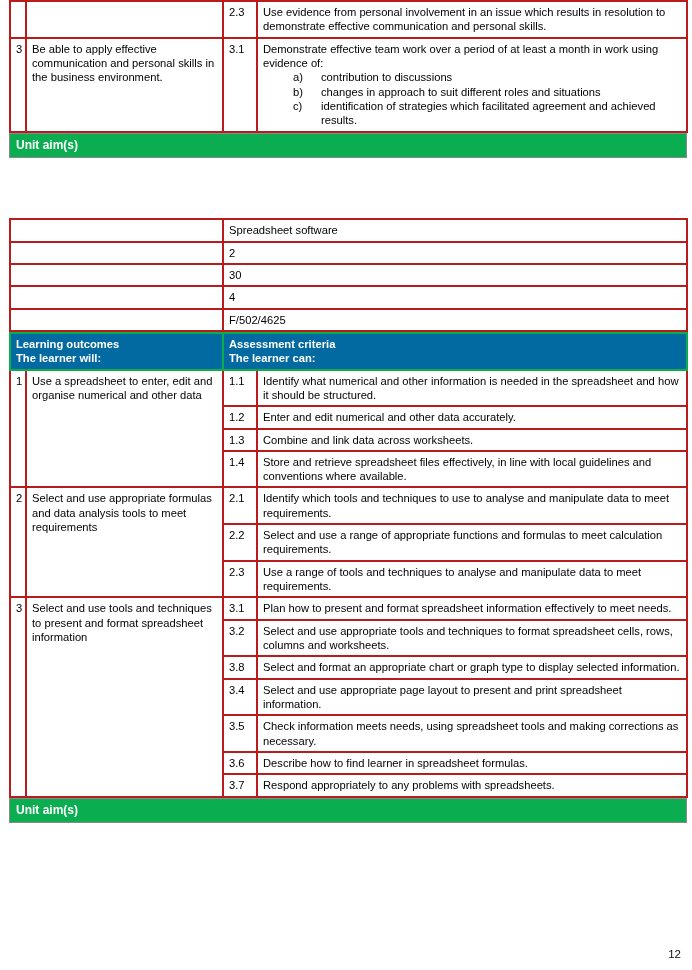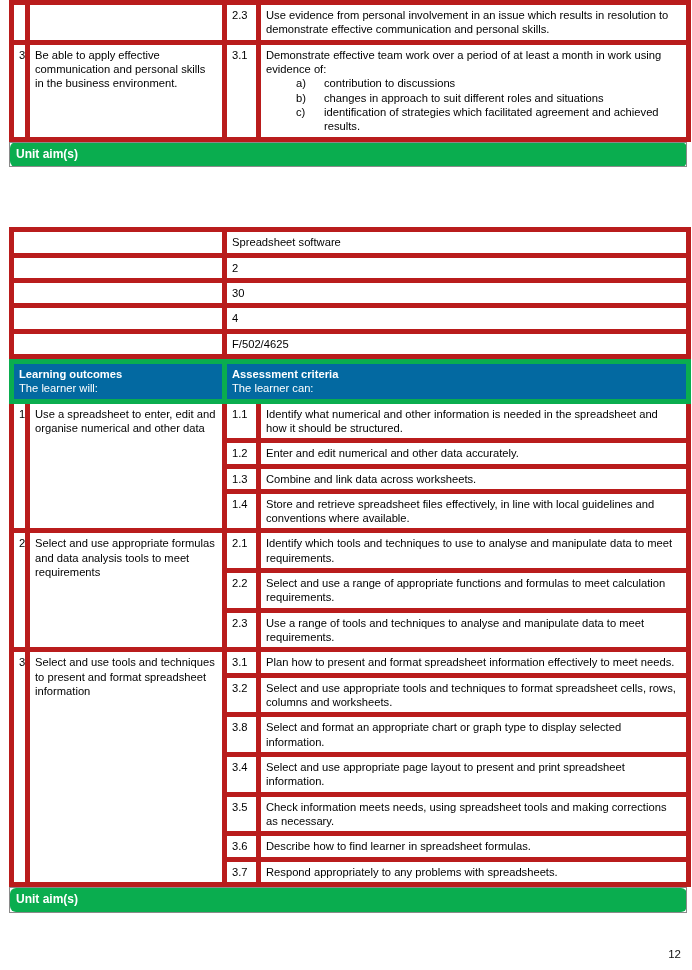--- a/index.html
+++ b/index.html
@@ -25,21 +25,21 @@
   table.doc-table {
     border-collapse: collapse;
     table-layout: fixed;
     width: 677px;
     margin: 0 0 0 9px;
     font-size: 11.2px;
     line-height: 1.28;
   }
   table.doc-table td,
   table.doc-table th {
-    border: 5px solid #b91c1c;
+    border: 2px solid #b91c1c;
     padding: 3px 5px 3px 5px;
     vertical-align: top;
     text-align: left;
     font-weight: normal;
     background: #ffffff;
     box-sizing: border-box;
   }
 
   
   col.c-num   { width: 16px; }
@@ -79,21 +79,21 @@
     background: #0aad4f;
     color: #ffffff;
     font-weight: bold;
     border-color: #8a8a8a;
   }
   .head-main {
     font-weight: bold;
     display: block;
   }
   .head-sub {
-    font-weight: normal;
+    font-weight: bold;
     display: block;
   }
 
   
   table.aim-table {
     border-collapse: collapse;
     table-layout: fixed;
     width: 677px;
     margin: 0 0 0 9px;
     font-size: 11.2px;
@@ -105,21 +105,20 @@
     vertical-align: top;
     box-sizing: border-box;
   }
   td.aim-head {
     background: #0aad4f;
     color: #ffffff;
     font-weight: bold;
     border-color: #0aad4f;
     padding: 3px 6px 4px 6px;
     font-size: 12px;
-    border-radius: 6px;
   }
   td.aim-body {
     background: #ffffff;
     padding: 5px 6px 7px 6px;
   }
 
   
   ol.abc {
     list-style: none;
     margin: 0;

